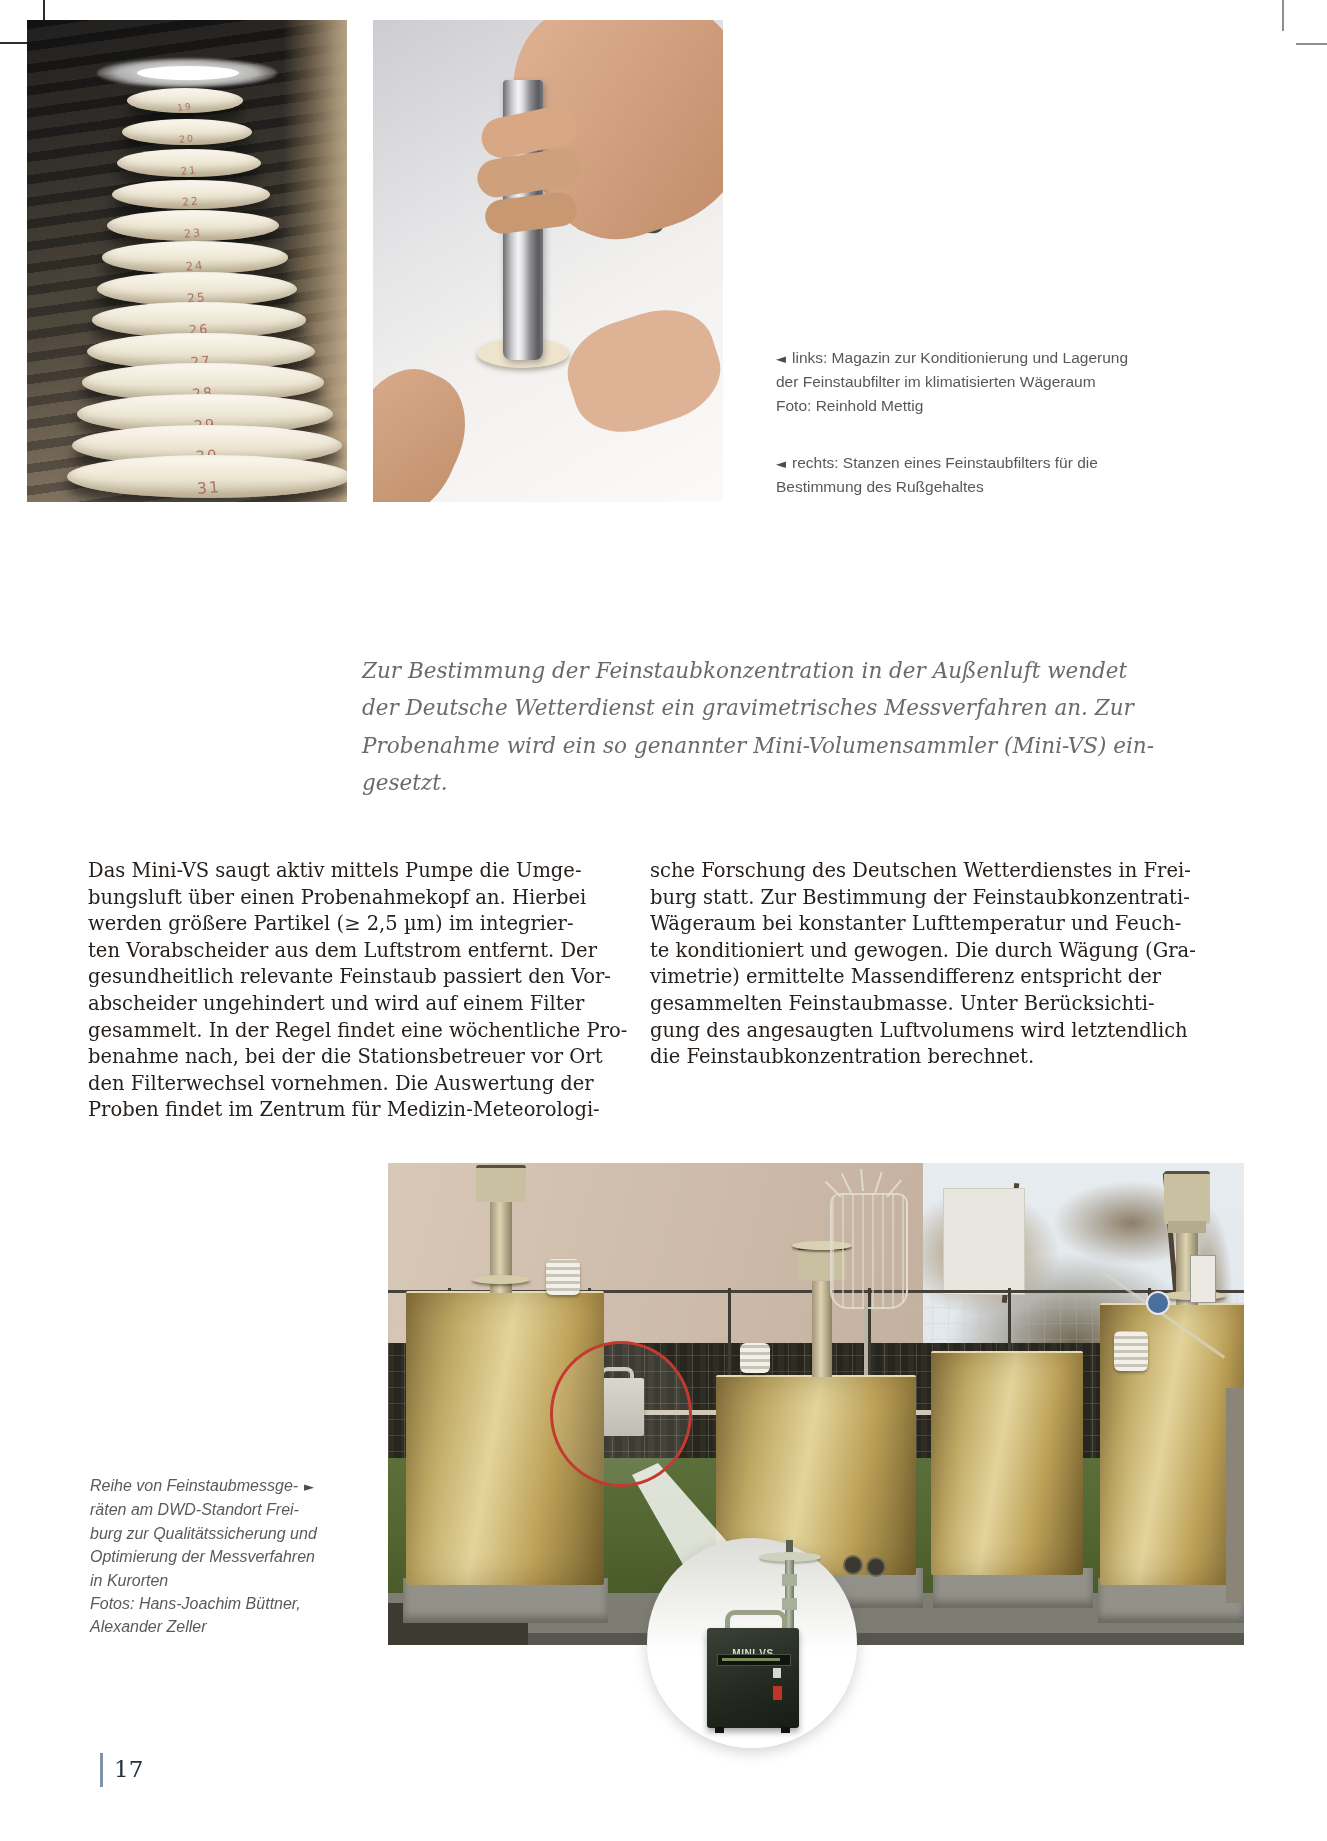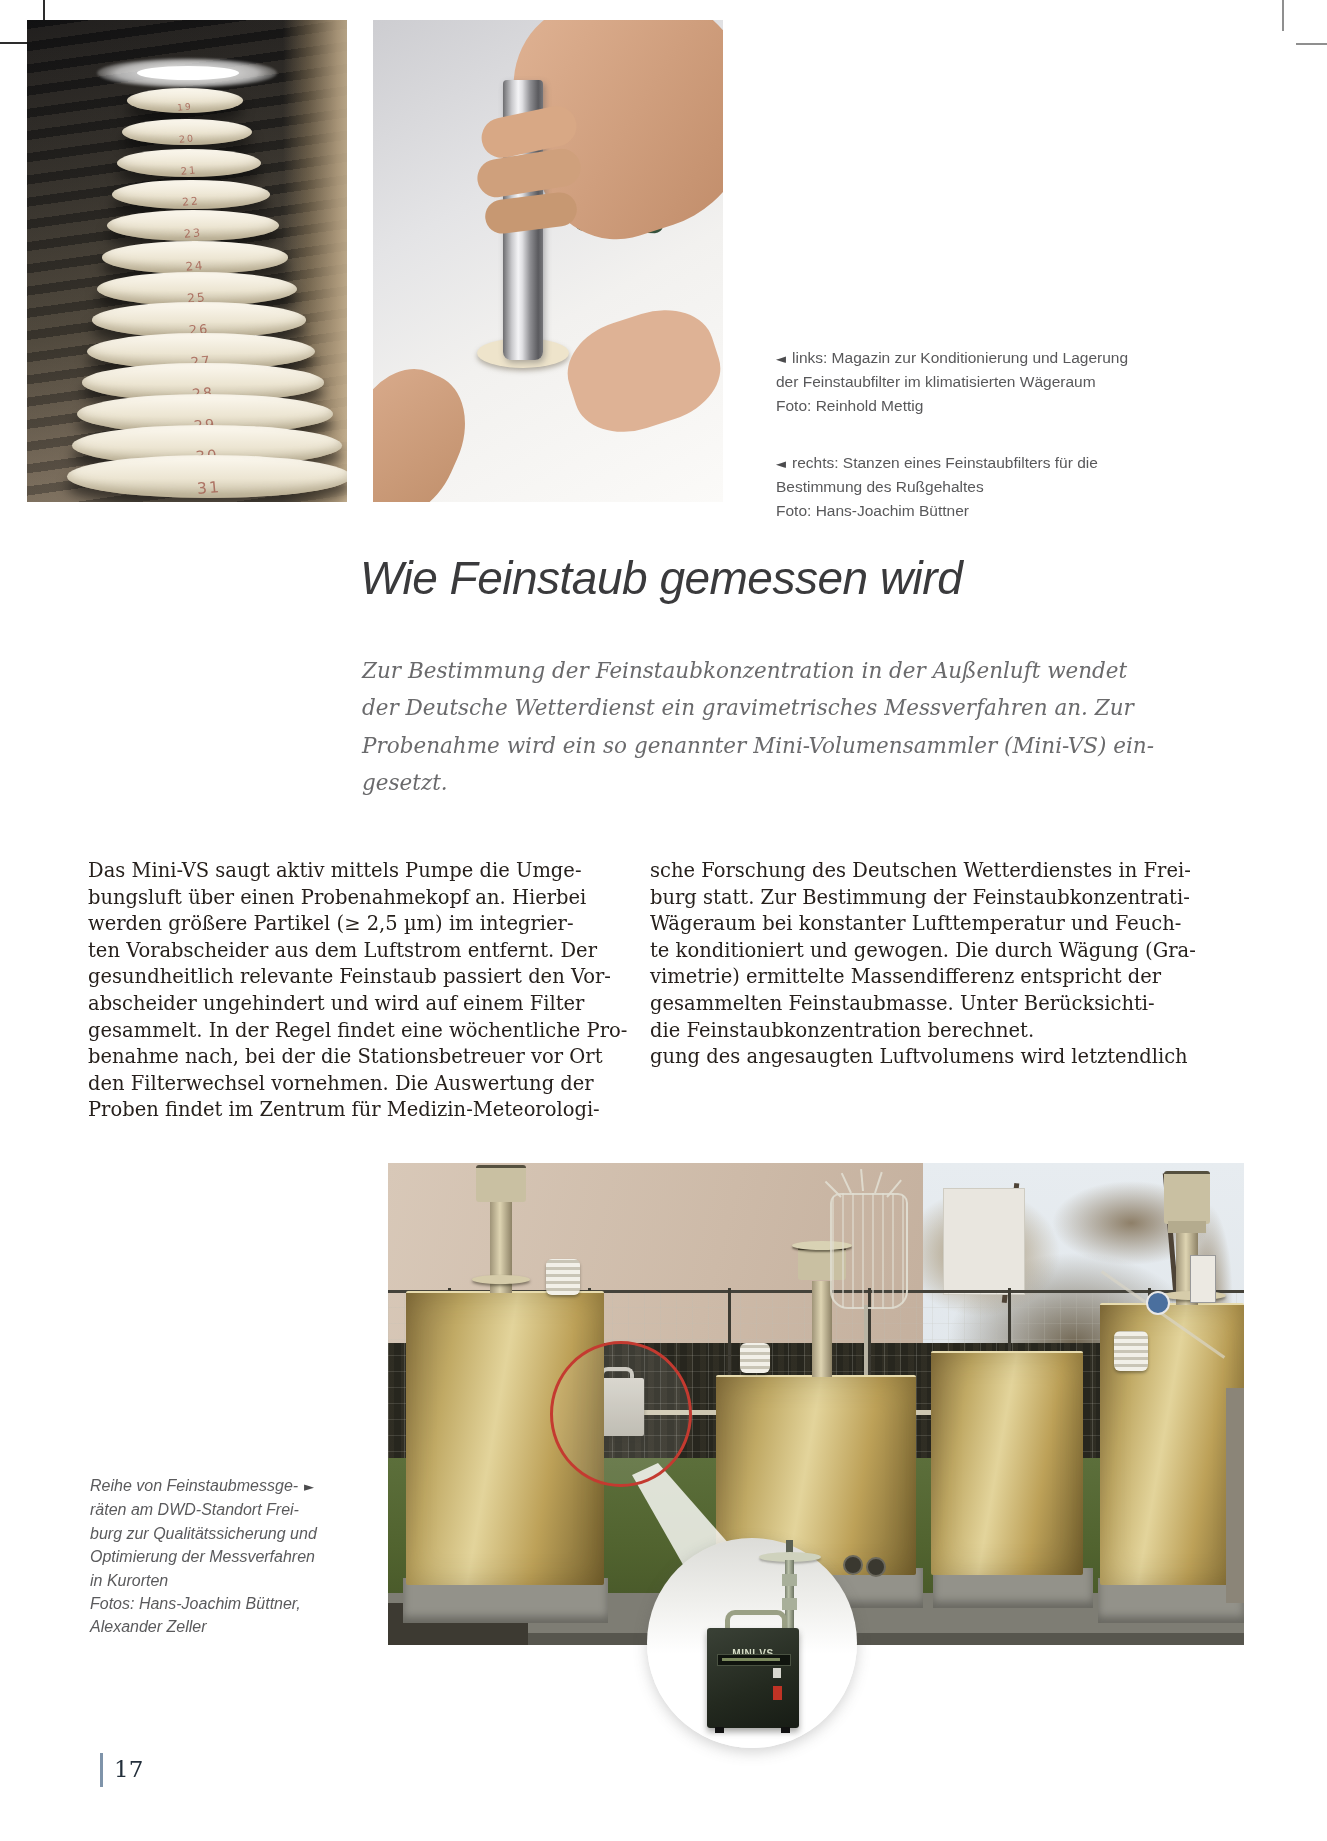--- a/index.html
+++ b/index.html
@@ -239,24 +239,22 @@
   </div>
 
   <div class="cap-right cap1">
     <div><span class="cap-marker">◄</span><span>links: Magazin zur Konditionierung und Lagerung</span></div>
     <div>der Feinstaubfilter im klimatisierten Wägeraum</div>
     <div>Foto: Reinhold Mettig</div>
   </div>
   <div class="cap-right cap2">
     <div><span class="cap-marker">◄</span><span>rechts: Stanzen eines Feinstaubfilters für die</span></div>
     <div>Bestimmung des Rußgehaltes</div>
-    <div>Foto: Hans-Joachim Büttner</div>
-  </div>
-
-  <div class="article-title">Wie Feinstaub gemessen wird</div>
+  </div>
+
   <div class="lead">
     <div>Zur Bestimmung der Feinstaubkonzentration in der Außenluft wendet</div>
     <div>der Deutsche Wetterdienst ein gravimetrisches Messverfahren an. Zur</div>
     <div>Probenahme wird ein so genannter Mini-Volumensammler (Mini-VS) ein-</div>
     <div>gesetzt.</div>
   </div>
 
   <div class="col col-left">
     <div class="bl">Das Mini-VS saugt aktiv mittels Pumpe die Umge-</div>
     <div class="bl">bungsluft über einen Probenahmekopf an. Hierbei</div>
@@ -269,22 +267,22 @@
     <div class="bl">den Filterwechsel vornehmen. Die Auswertung der</div>
     <div class="bl">Proben findet im Zentrum für Medizin-Meteorologi-</div>
   </div>
   <div class="col col-right">
     <div class="bl">sche Forschung des Deutschen Wetterdienstes in Frei-</div>
     <div class="bl">burg statt. Zur Bestimmung der Feinstaubkonzentrati-</div>
     <div class="bl">Wägeraum bei konstanter Lufttemperatur und Feuch-</div>
     <div class="bl">te konditioniert und gewogen. Die durch Wägung (Gra-</div>
     <div class="bl">vimetrie) ermittelte Massendifferenz entspricht der</div>
     <div class="bl">gesammelten Feinstaubmasse. Unter Berücksichti-</div>
+    <div class="bl">gung des angesaugten Luftvolumens wird letztendlich</div>
     <div class="bl">die Feinstaubkonzentration berechnet.</div>
-    <div class="bl">gung des angesaugten Luftvolumens wird letztendlich</div>
   </div>
 
   <div class="fig-cap">
     <div><span>Reihe von Feinstaubmessge-</span><span class="cap-marker">►</span></div>
     <div>räten am DWD-Standort Frei-</div>
     <div>burg zur Qualitätssicherung und</div>
     <div>Optimierung der Messverfahren</div>
     <div>in Kurorten</div>
     <div>Fotos: Hans-Joachim Büttner,</div>
     <div>Alexander Zeller</div>

